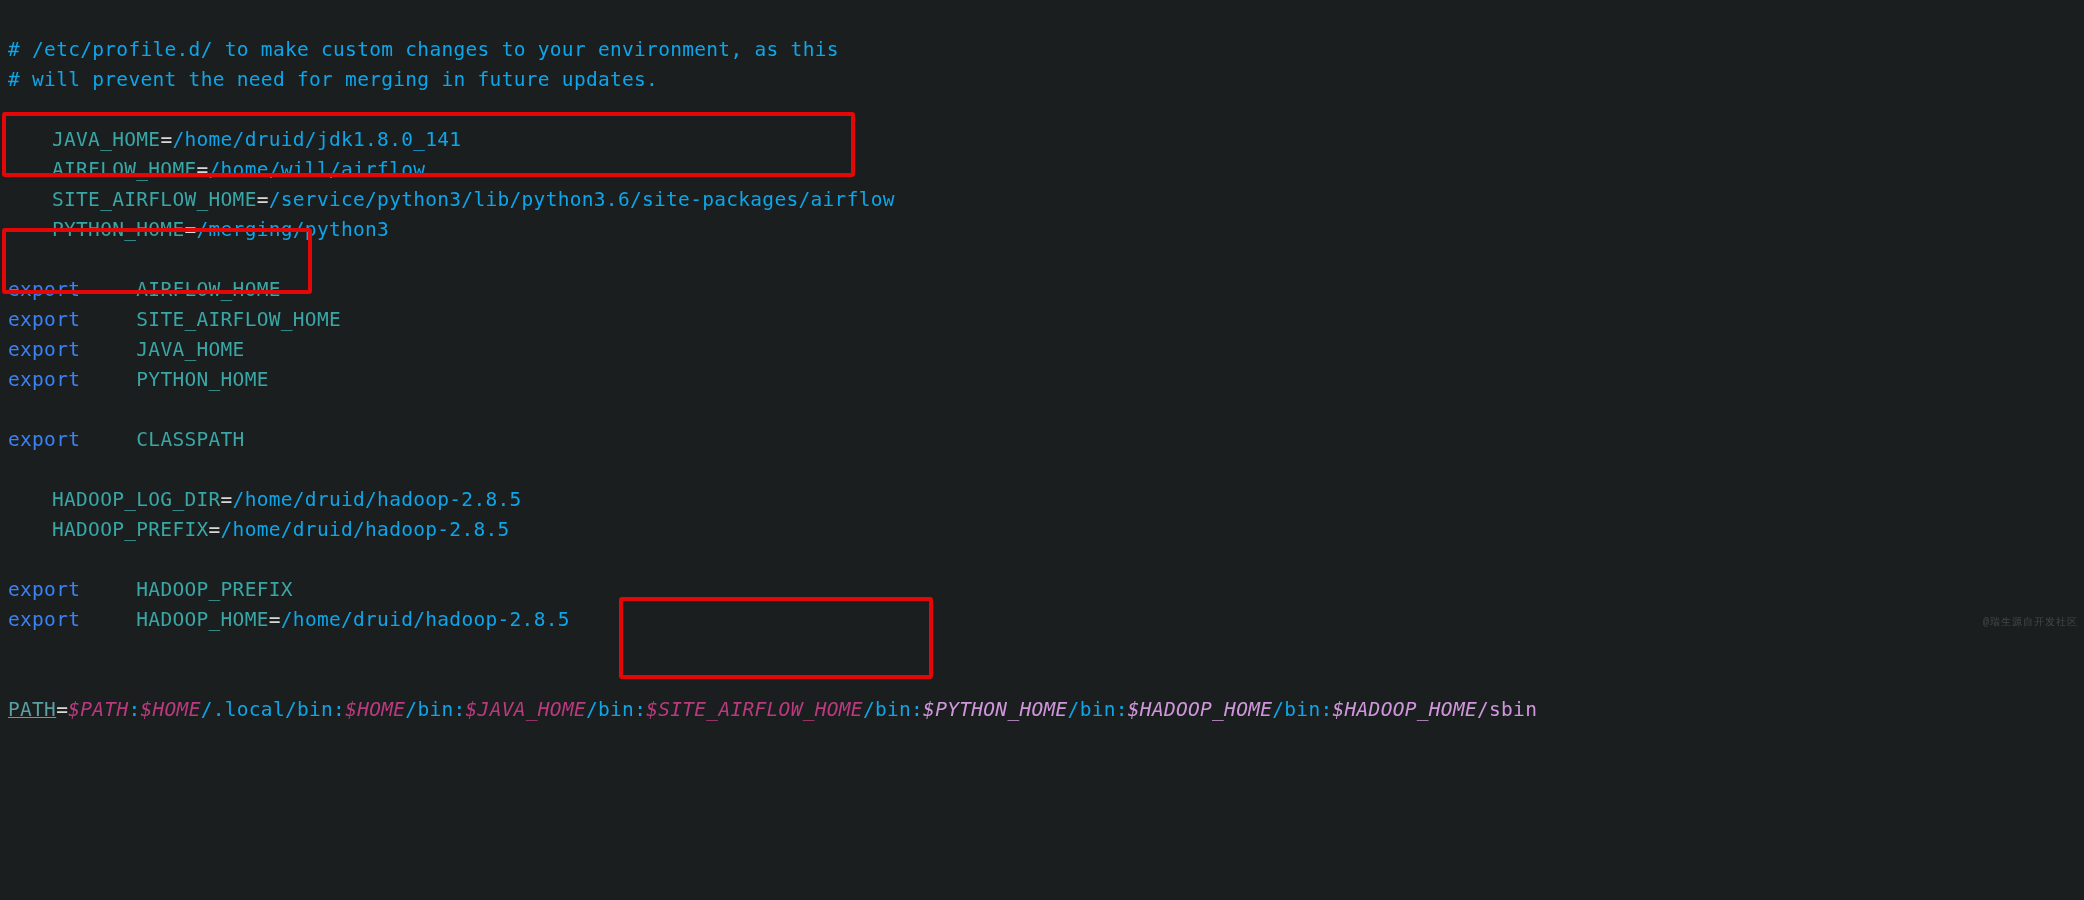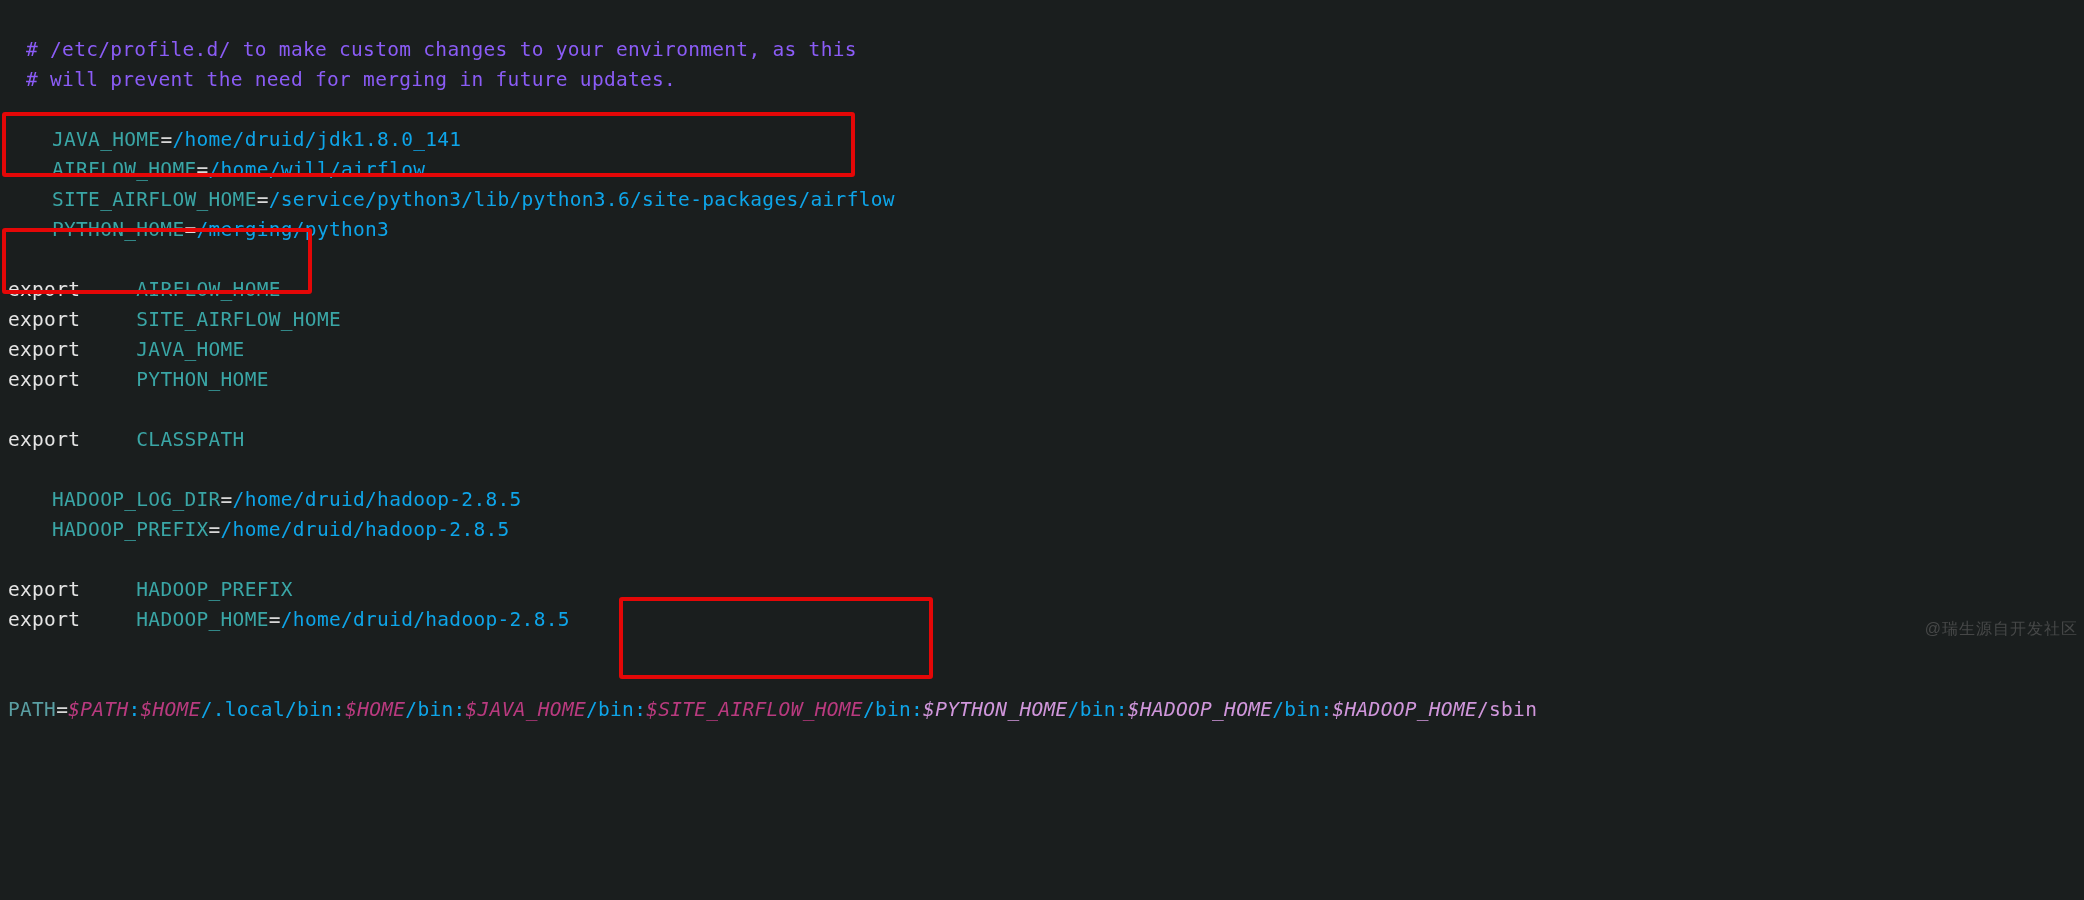--- a/index.html
+++ b/index.html
@@ -12,45 +12,45 @@
     width: 2084px;
     height: 900px;
     overflow: hidden;
     position: relative;
     padding: 5px 8px;
   }
   .code-area {
     white-space: pre;
     letter-spacing: 0.3px;
   }
-  .comment { color: #8b5cf6; margin-left: 18px; }
+  .comment { color: #0ea5e9; }
   .varname  { color: #3aa6a6; margin-left: 44px; }
   .equals   { color: #d8d8d8; }
   .value    { color: #0ea5e9; }
-  .export   { color: #e5e5e5; }
-  .pathvar  { color: #5a9fa3; }
+  .export   { color: #3b82f6; }
+  .pathvar  { color: #5a9fa3; text-decoration: underline; }
   .dollar   { color: #b93a7f; font-style: italic; text-align: center; }
   .dim      { color: #f0abfc; opacity: 0.85;}
   .red-box {
     position: absolute;
     border: 4px solid #e40707;
     border-radius: 3px;
     pointer-events: none;
   }
   .box1 { left: 2px;   top: 112px; width: 853px; height: 65px; }
   .box2 { left: 2px;   top: 228px; width: 310px; height: 66px; }
   .box3 { left: 619px; top: 597px; width: 314px; height: 82px; }
   .watermark {
     position: absolute;
     right: 6px;
-    bottom: 256px;
+    bottom: 262px;
     color: #6a6a6a;
-    font-size: 16px;
+    font-size: 10px;
     opacity: 0.55;
-    font-family: Liberation Sans, sans-serif;
+    font-family: Liberation Mono, monospace;
     letter-spacing: 1px;
   }
 </style>
 </head>
 <body>
 
 <div class="code-area">
 <span class="comment"># /etc/profile.d/ to make custom changes to your environment, as this</span>
 <span class="comment"># will prevent the need for merging in future updates.</span>
 

